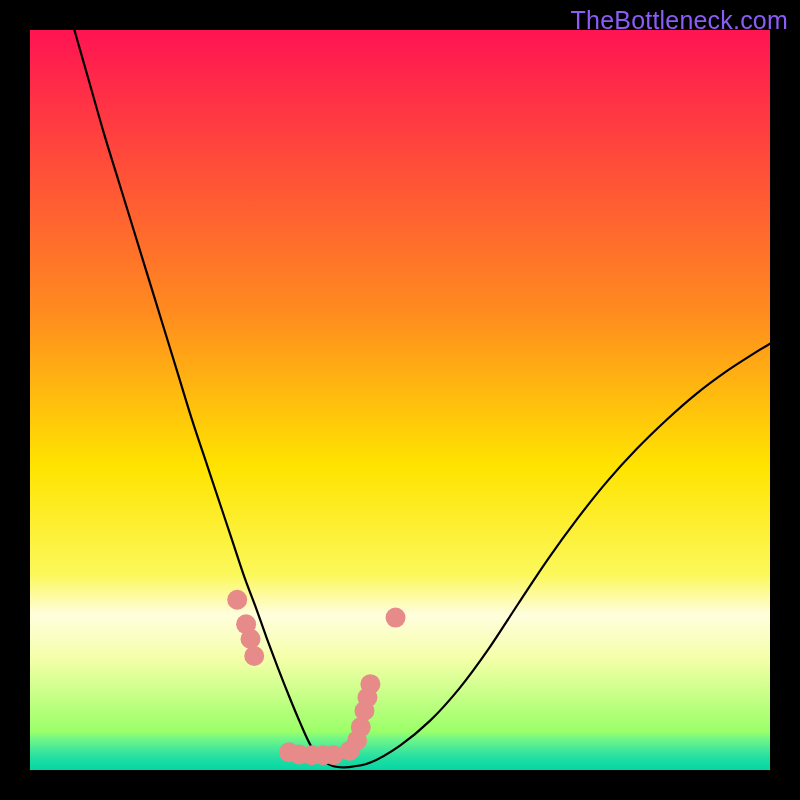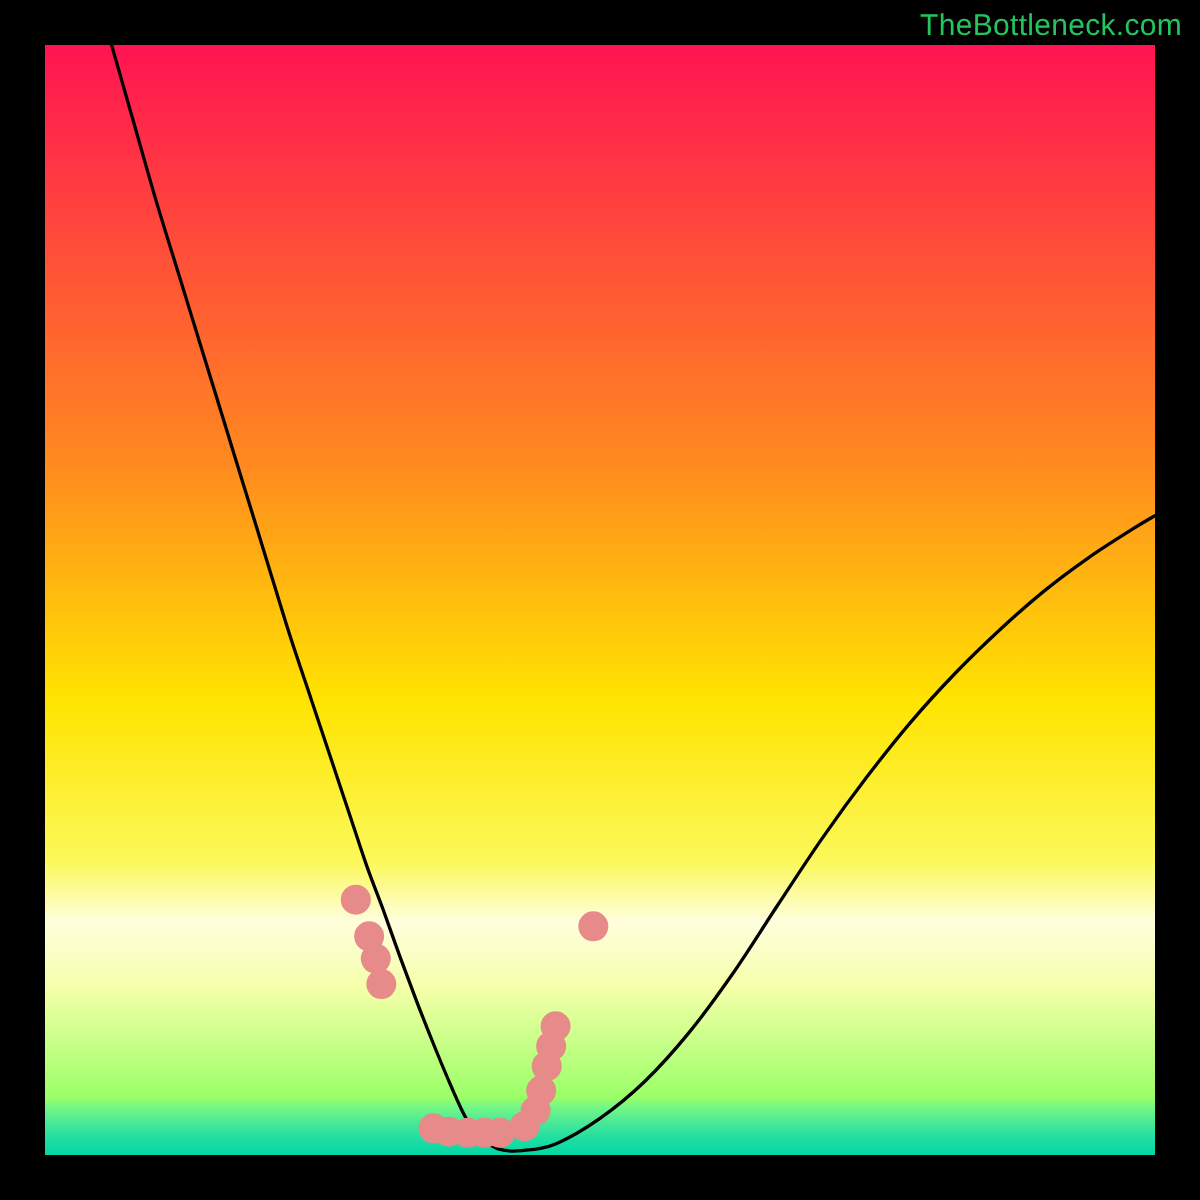--- a/index.html
+++ b/index.html
@@ -8,22 +8,22 @@
     height: 800px;
     background: #000;
     position: relative;
     font-family: Arial, Helvetica, sans-serif;
     overflow: hidden;
   }
   .watermark {
     position: absolute;
     top: 6px;
     right: 12px;
-    color: #22c55e;
-    font-size: 20px;
+    color: #8b5cf6;
+    font-size: 25px;
     letter-spacing: 0.2px;
     z-index: 10;
   }
   .plot {
     position: absolute;
     left: 30px;
     top: 30px;
     width: 740px;
     height: 740px;
     overflow: hidden;

